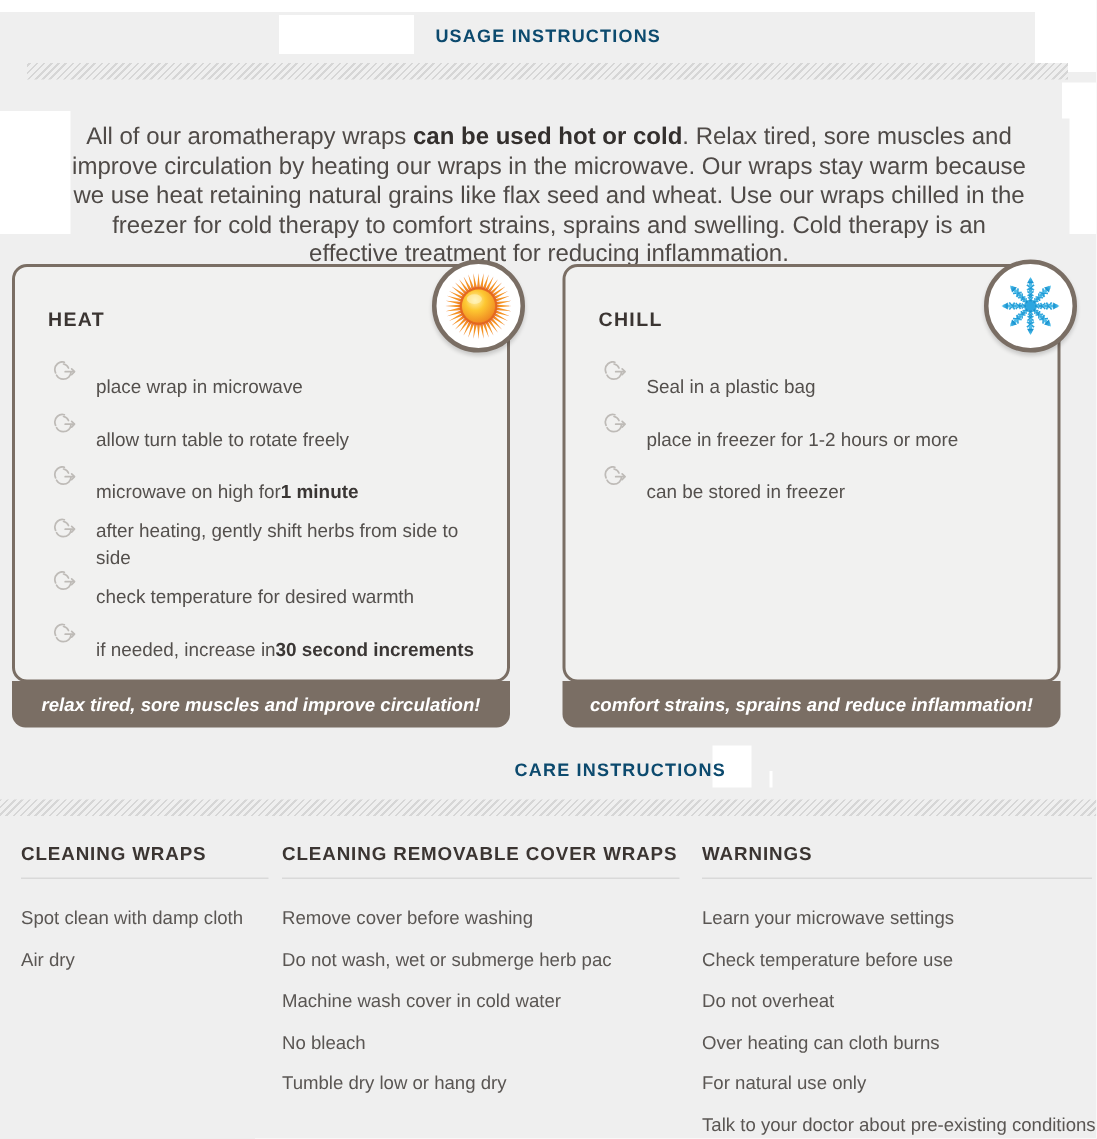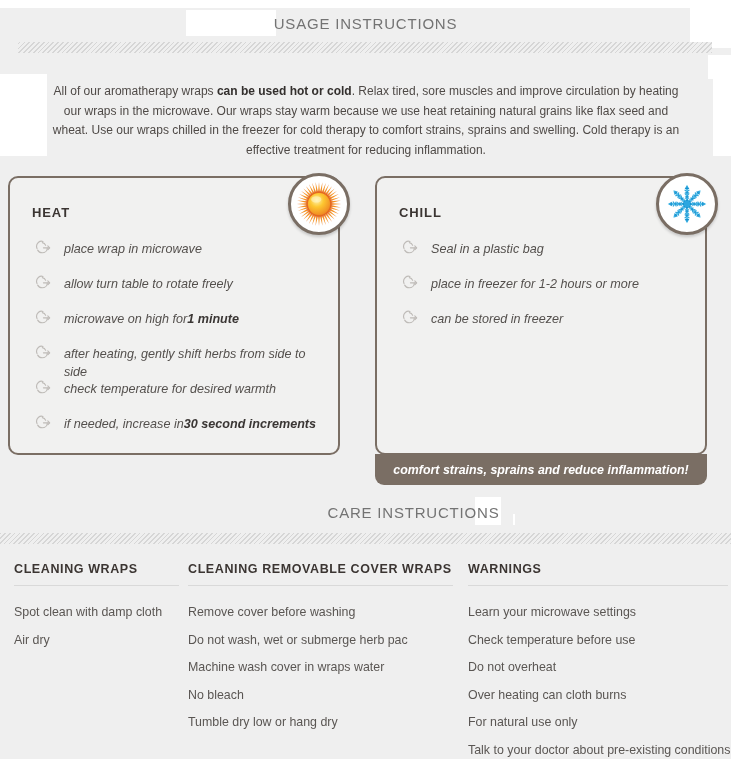--- a/index.html
+++ b/index.html
@@ -26,45 +26,45 @@
   }
 
   
   .section-head {
     position: absolute;
     left: 0;
     width: 731px;
     text-align: center;
   }
   .section-title {
-    font-size: 15px;
-    font-weight: normal;
+    font-size: 12px;
+    font-weight: bold;
     letter-spacing: 0.8px;
-    color: #737373;
+    color: #0c4a6e;
     line-height: 1;
     display: inline-block;
   }
 
   
   .hatch {
     position: absolute;
     height: 11px;
     background-image: repeating-linear-gradient(
       -45deg,
       #d6d6d6 0px, #d6d6d6 1.2px,
       #efefef 1.2px, #efefef 3.4px
     );
     background-color: #efefef;
   }
 
   
   .intro {
     position: absolute;
     text-align: center;
-    font-size: 12px;
+    font-size: 16px;
     line-height: 19.5px;
     color: #4f4a47;
   }
   .intro b { color: #332f2d; font-weight: bold; }
 
   
   .panel {
     position: absolute;
     box-sizing: border-box;
     background: #f1f1f0;
@@ -90,22 +90,21 @@
     list-style: none;
   }
   .panel-list li {
     position: relative;
     padding-left: 32px;
     height: 35px;
     font-size: 12.6px;
     color: #54504d;
     line-height: 18px;
     display: flex;
-    align-items: flex-start;
-    font-style: italic;
+    align-items: center;
   }
   .panel-list li b { color: #3a3634; font-weight: bold; }
   .hand-icon {
     position: absolute;
     left: 0;
     top: -3px;
     width: 22px;
     height: 22px;
     opacity: 0.85;
   }
@@ -274,20 +273,23 @@
               <path d="M11.3 6.2c1.6.3 3 1.4 3.6 2.9"></path>
               <path d="M12.5 11.8h6.4"></path>
               <path d="M17.2 9.7l2.1 2.1-2.1 2.1"></path>
             </g>
           </svg>
         </span>
         <span>if needed, increase in </span>
           <b>30 second increments</b>
       </li>
     </ul>
+  </div>
+  <div class="panel-footer" style="left:8px; top:454px; width:332px; height:31px;">
+    <span>relax tired, sore muscles and improve circulation!</span>
   </div>
 
   <div class="badge" style="left:288px; top:173px;">
     <svg width="46" height="46" viewBox="0 0 100 100">
       <defs>
         <radialGradient id="sunRays" cx="50%" cy="50%" r="50%">
           <stop offset="55%" stop-color="#f59321"></stop>
           <stop offset="100%" stop-color="#e2621f"></stop>
         </radialGradient>
         <radialGradient id="sunCore" cx="40%" cy="33%" r="68%">
@@ -439,21 +441,21 @@
       <li>Spot clean with damp cloth</li>
       <li>Air dry</li>
     </ul>
   </div>
 
   <div class="care-col" style="left:188px; top:562px; width:265px;">
     <h4>CLEANING REMOVABLE COVER WRAPS</h4>
     <ul>
       <li>Remove cover before washing</li>
       <li>Do not wash, wet or submerge herb pac</li>
-      <li>Machine wash cover in wraps water</li>
+      <li>Machine wash cover in cold water</li>
       <li>No bleach</li>
       <li>Tumble dry low or hang dry</li>
     </ul>
   </div>
 
   <div class="care-col" style="left:468px; top:562px; width:260px;">
     <h4>WARNINGS</h4>
     <ul>
       <li>Learn your microwave settings</li>
       <li>Check temperature before use</li>

